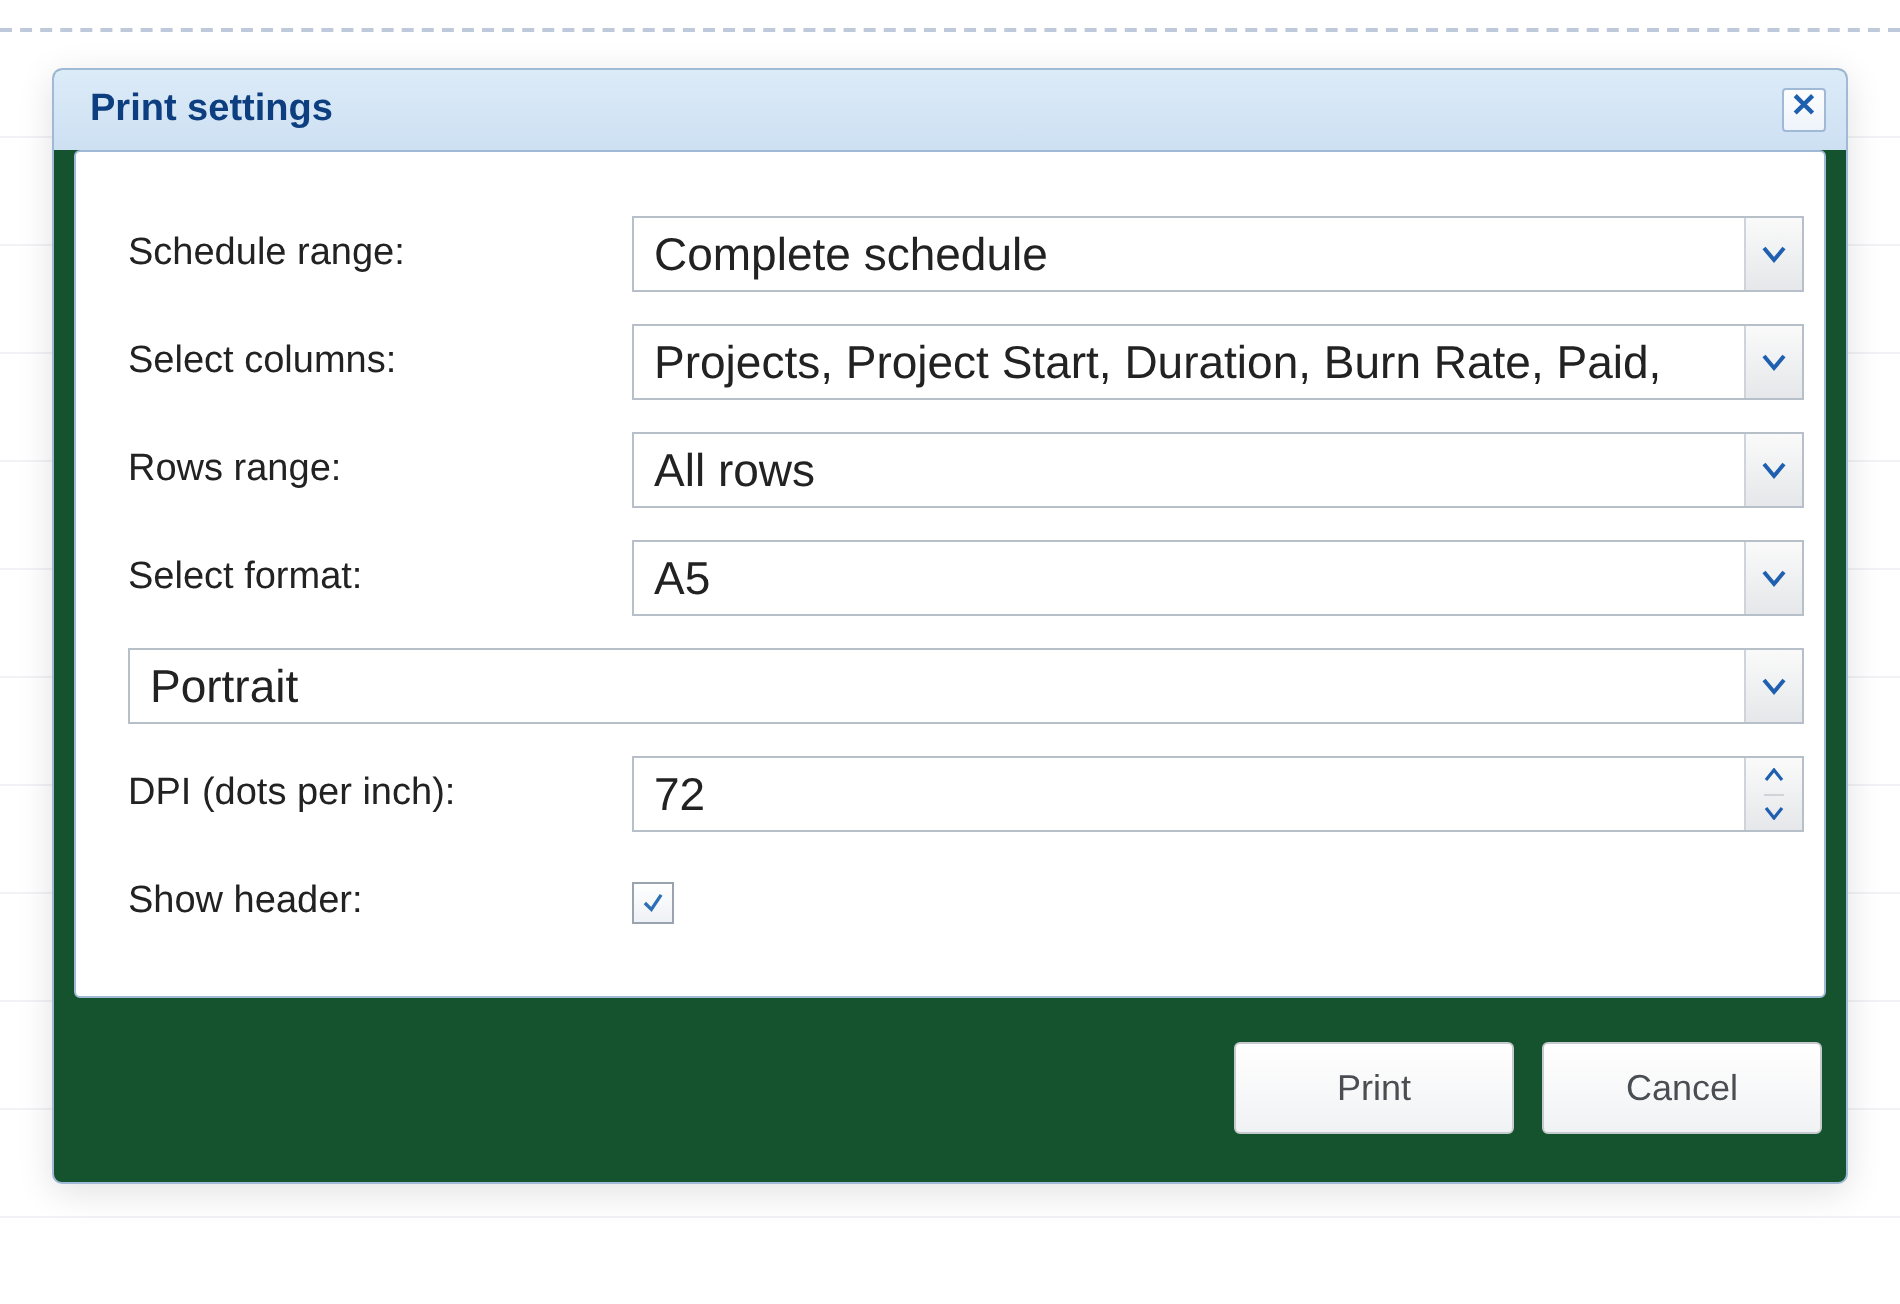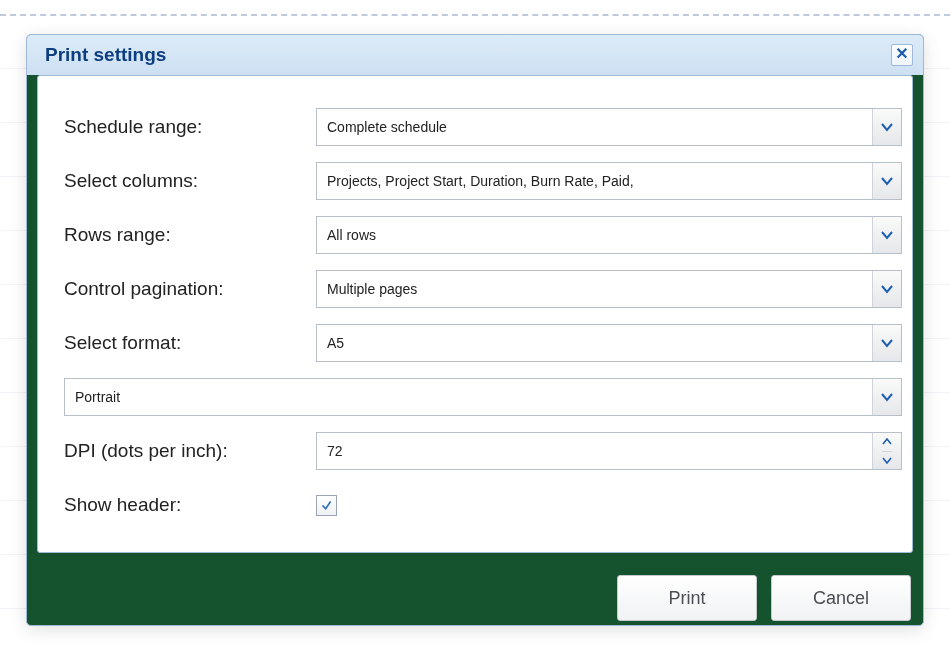--- a/index.html
+++ b/index.html
@@ -99,21 +99,21 @@
     border: 1px solid #b7bfc9;
     background: #ffffff;
     height: 38px;
     box-sizing: border-box;
   }
   .select-value {
     flex: 1;
     padding: 0 10px;
     display: flex;
     align-items: center;
-    font-size: 14px;
+    font-size: 23px;
     color: #222;
     white-space: nowrap;
     overflow: hidden;
   }
   .select-btn, .spin-btns {
     width: 28px;
     flex: 0 0 28px;
     background: linear-gradient(to bottom, #fafafa, #e5e7ea);
     border-left: 1px solid #cfd4da;
     display: flex;
@@ -149,21 +149,21 @@
     align-items: center;
     justify-content: center;
     cursor: pointer;
   }
   .checkbox svg { width: 13px; height: 13px; }
 
   .dialog-footer {
     display: flex;
     justify-content: flex-end;
     gap: 14px;
-    padding: 12px 12px 4px 12px;
+    padding: 12px 12px 24px 12px;
   }
   .btn {
     min-width: 140px;
     height: 46px;
     box-sizing: border-box;
     border: 1px solid #c6c9cd;
     background: linear-gradient(to bottom, #ffffff, #f1f2f4);
     border-radius: 3px;
     font-size: 18px;
     color: #4a4e52;
@@ -216,31 +216,20 @@
       <div class="select-wrap">
         <div class="select-value">All rows</div>
         <div class="select-btn">
           <svg viewBox="0 0 14 14">
               <path d="M2 4 L7 10 L12 4" fill="none" stroke="#1f5fb0" stroke-width="2"></path>
             </svg>
         </div>
       </div>
     </div>
 
-    <div class="form-row">
-      <div class="form-label">Control pagination:</div>
-      <div class="select-wrap">
-        <div class="select-value">Multiple pages</div>
-        <div class="select-btn">
-          <svg viewBox="0 0 14 14">
-              <path d="M2 4 L7 10 L12 4" fill="none" stroke="#1f5fb0" stroke-width="2"></path>
-            </svg>
-        </div>
-      </div>
-    </div>
 
     <div class="form-row">
       <div class="form-label">Select format:</div>
       <div class="select-wrap">
         <div class="select-value">A5</div>
         <div class="select-btn">
           <svg viewBox="0 0 14 14">
               <path d="M2 4 L7 10 L12 4" fill="none" stroke="#1f5fb0" stroke-width="2"></path>
             </svg>
         </div>

